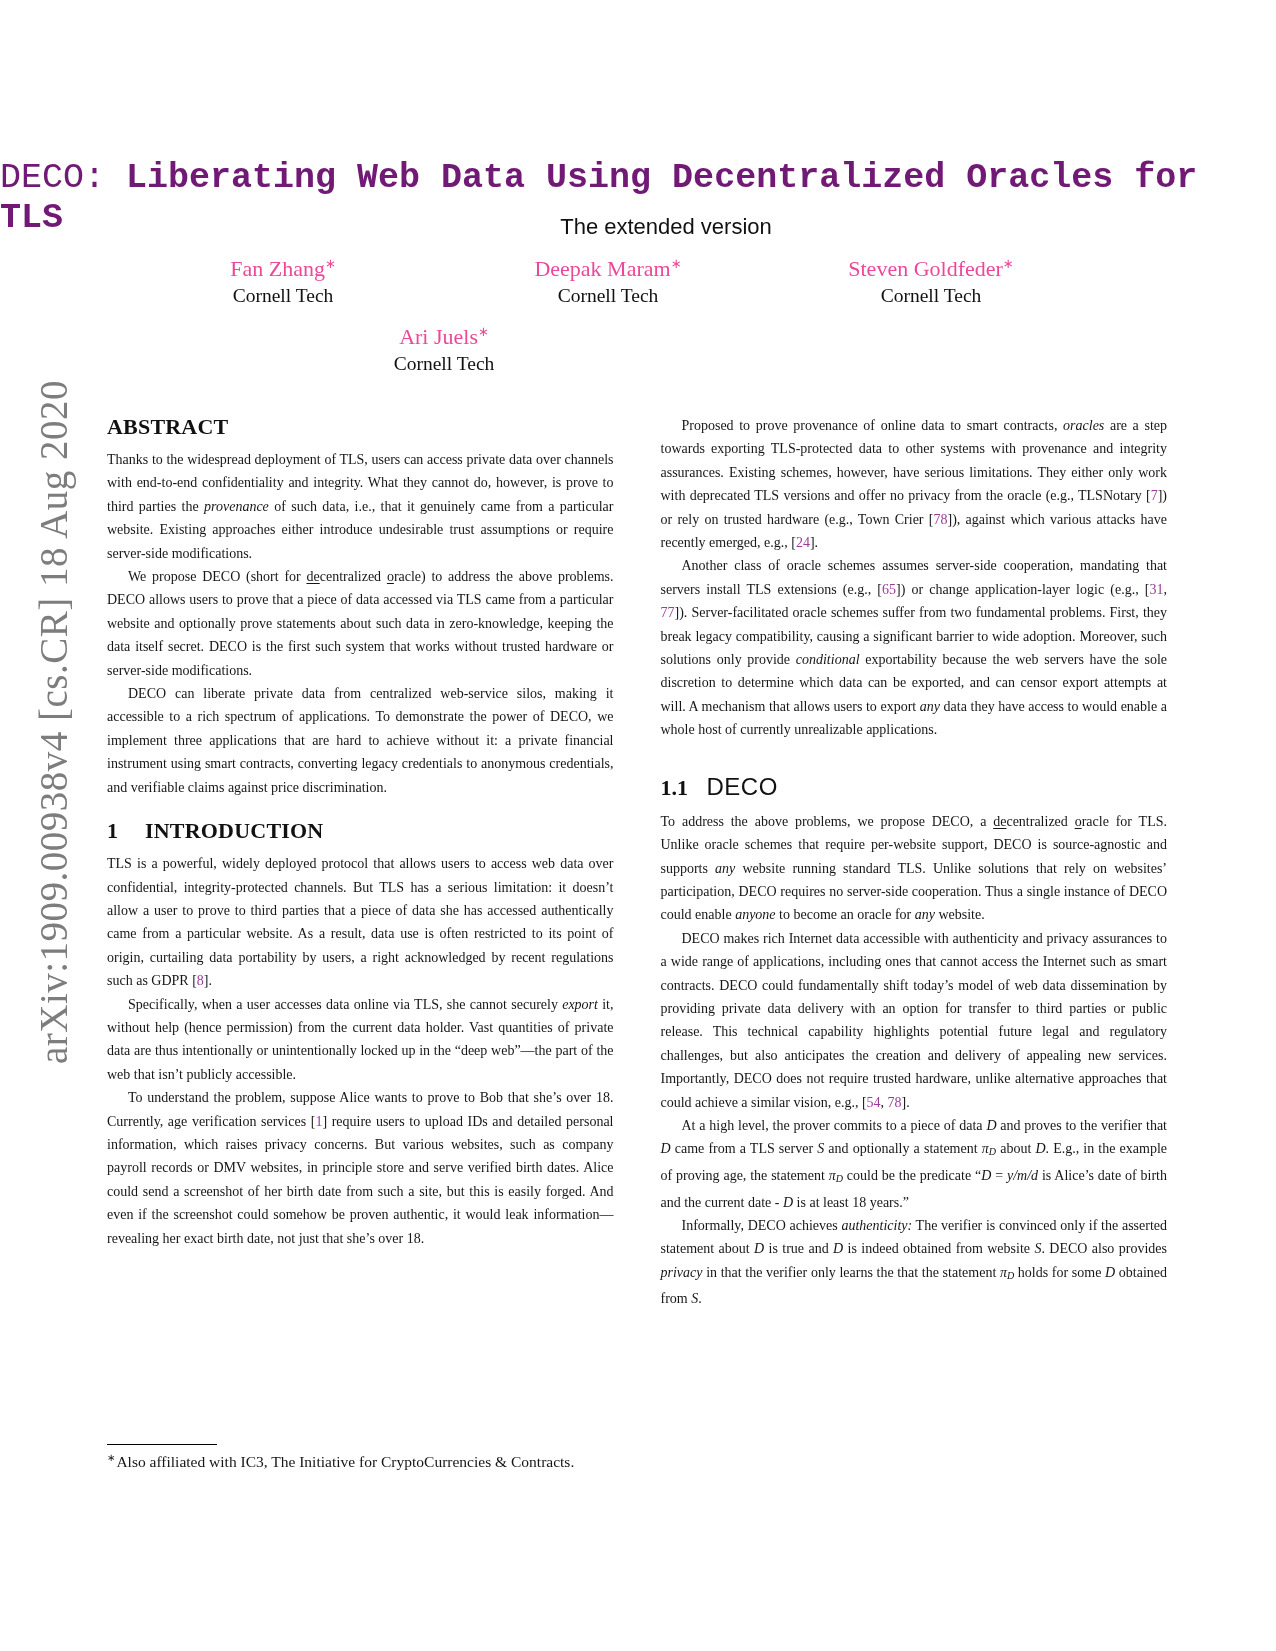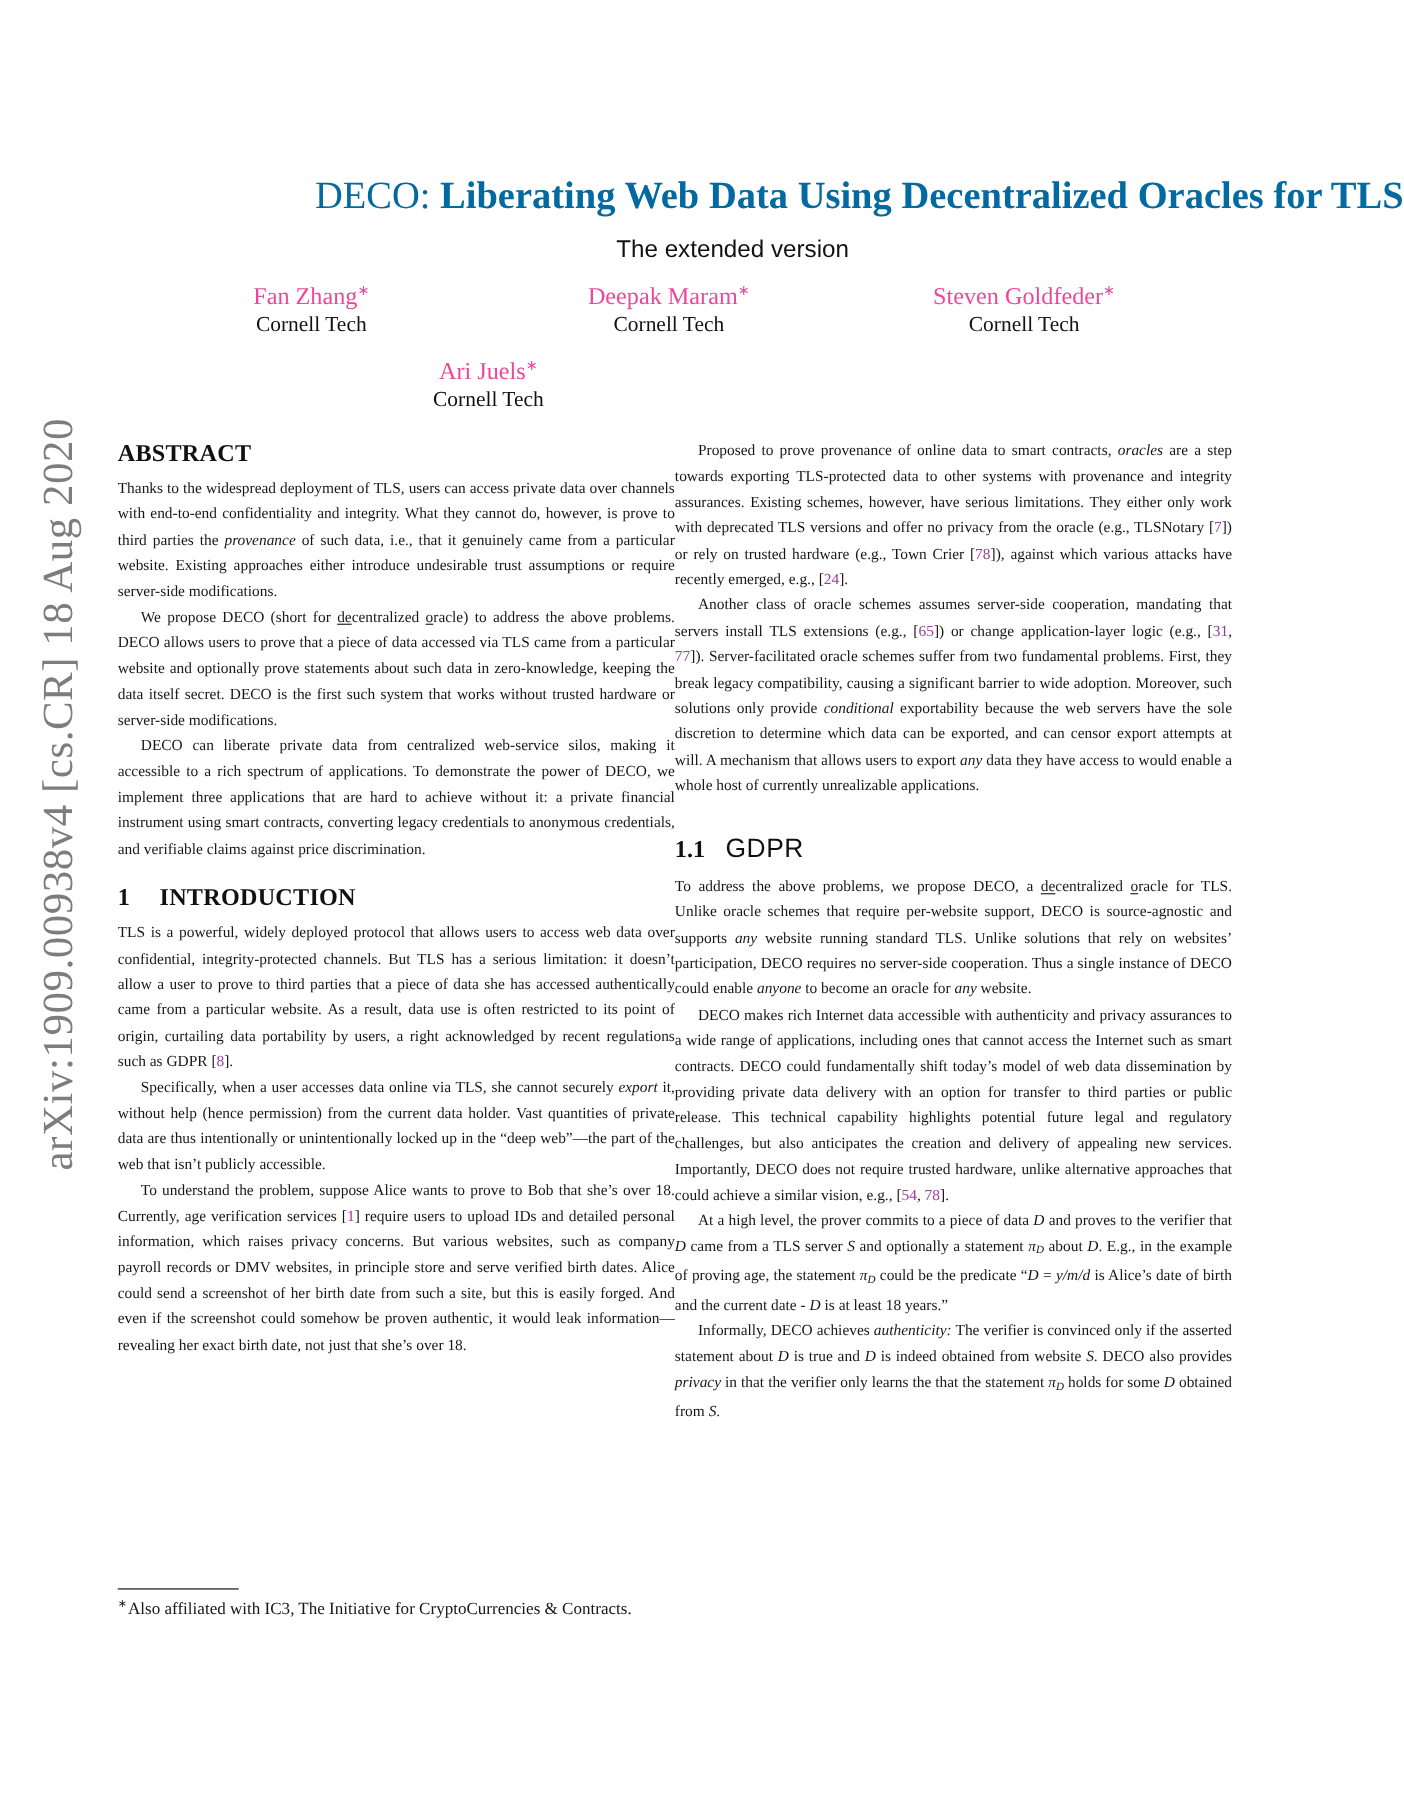--- a/index.html
+++ b/index.html
@@ -18,26 +18,26 @@
     transform:translate(-50%,-50%) rotate(-90deg);
     white-space:nowrap;
     font-family:"Liberation Serif", serif;
     font-size:39px;
     color:#7d7d7d;
     letter-spacing:0.5px;
   }
   
   .title{
     position:absolute;left:0;top:158px;width:100%;
-    text-align:right;
-    font-family:Liberation Serif, serif;
+    text-align:left;
+    font-family:Liberation Mono, monospace;
     font-size:35px;
     font-weight:normal;
     margin:0;
-    color:#0369a1;
+    color:#701a75;
   }
   .title .t-bold{font-weight:bold;}
   .subtitle{
     position:absolute;left:0;top:214px;width:100%;
     text-align:center;
     font-family:"Liberation Sans", sans-serif;
     font-size:22px;
     color:#111;
     padding-left:28px;
   }
@@ -53,22 +53,22 @@
   .author:nth-child(1){left:176px;top:0;}
   .author:nth-child(2){left:501px;top:0;}
   .author:nth-child(3){left:824px;top:0;}
   .author:nth-child(4){left:337px;top:68px;}
   .author:nth-child(5){left:660px;top:68px;}
   .author-name{font-size:22px;color:#ec4899;}
   .author-name sup{font-size:13px;}
   .author-affil{font-size:19.5px;margin-top:3px;color:#111;}
   
   .columns{
-    position:absolute;left:107px;top:399px;width:1060px;
-    display:flex;
+    position:absolute;left:107px;top:414px;width:1060px;
+    display:flex;gap:47px;
   }
   .col{width:506.5px;}
   .para{
     margin:0;
     font-size:14px;
     line-height:23.4px;
     text-align:justify;
     color:#161616;
   }
   .para.indent{text-indent:21px;}
@@ -155,21 +155,21 @@
         <p class="para indent"><span>We propose DECO (short for </span><span class="ul">de</span><span>centralized </span><span class="ul">o</span><span>racle) to address the above problems. DECO allows users to prove that a piece of data accessed via TLS came from a particular website and optionally prove statements about such data in zero-knowledge, keeping the data itself secret. DECO is the first such system that works without trusted hardware or server-side modifications.</span></p>
         <p class="para indent"><span>DECO can liberate private data from centralized web-service silos, making it accessible to a rich spectrum of applications. To demonstrate the power of DECO, we implement three applications that are hard to achieve without it: a private financial instrument using smart contracts, converting legacy credentials to anonymous credentials, and verifiable claims against price discrimination.</span></p>
         <div class="sec-heading"><span class="sec-num">1</span><span class="sec-title">INTRODUCTION</span></div>
         <p class="para"><span>TLS is a powerful, widely deployed protocol that allows users to access web data over confidential, integrity-protected channels. But TLS has a serious limitation: it doesn’t allow a user to prove to third parties that a piece of data she has accessed authentically came from a particular website. As a result, data use is often restricted to its point of origin, curtailing data portability by users, a right acknowledged by recent regulations such as GDPR [</span><span class="cite">8</span><span>].</span></p>
         <p class="para indent"><span>Specifically, when a user accesses data online via TLS, she cannot securely </span><span class="it">export</span><span> it, without help (hence permission) from the current data holder. Vast quantities of private data are thus intentionally or unintentionally locked up in the “deep web”—the part of the web that isn’t publicly accessible.</span></p>
         <p class="para indent"><span>To understand the problem, suppose Alice wants to prove to Bob that she’s over 18. Currently, age verification services [</span><span class="cite">1</span><span>] require users to upload IDs and detailed personal information, which raises privacy concerns. But various websites, such as company payroll records or DMV websites, in principle store and serve verified birth dates. Alice could send a screenshot of her birth date from such a site, but this is easily forged. And even if the screenshot could somehow be proven authentic, it would leak information—revealing her exact birth date, not just that she’s over 18.</span></p>
       </section>
     <section class="col" id="col-right">
         <p class="para indent"><span>Proposed to prove provenance of online data to smart contracts, </span><span class="it">oracles</span><span> are a step towards exporting TLS-protected data to other systems with provenance and integrity assurances. Existing schemes, however, have serious limitations. They either only work with deprecated TLS versions and offer no privacy from the oracle (e.g., TLSNotary [</span><span class="cite">7</span><span>]) or rely on trusted hardware (e.g., Town Crier [</span><span class="cite">78</span><span>]), against which various attacks have recently emerged, e.g., [</span><span class="cite">24</span><span>].</span></p>
         <p class="para indent"><span>Another class of oracle schemes assumes server-side cooperation, mandating that servers install TLS extensions (e.g., [</span><span class="cite">65</span><span>]) or change application-layer logic (e.g., [</span><span class="cite">31</span><span>, </span><span class="cite">77</span><span>]). Server-facilitated oracle schemes suffer from two fundamental problems. First, they break legacy compatibility, causing a significant barrier to wide adoption. Moreover, such solutions only provide </span><span class="it">conditional</span><span> exportability because the web servers have the sole discretion to determine which data can be exported, and can censor export attempts at will. A mechanism that allows users to export </span><span class="it">any</span><span> data they have access to would enable a whole host of currently unrealizable applications.</span></p>
-        <div class="subsec-heading"><span class="sec-num">1.1</span><span class="sec-title">GDPR</span></div>
+        <div class="subsec-heading"><span class="sec-num">1.1</span><span class="sec-title">DECO</span></div>
         <p class="para"><span>To address the above problems, we propose DECO, a </span><span class="ul">de</span><span>centralized </span><span class="ul">o</span><span>racle for TLS. Unlike oracle schemes that require per-website support, DECO is source-agnostic and supports </span><span class="it">any</span><span> website running standard TLS. Unlike solutions that rely on websites’ participation, DECO requires no server-side cooperation. Thus a single instance of DECO could enable </span><span class="it">anyone</span><span> to become an oracle for </span><span class="it">any</span><span> website.</span></p>
         <p class="para indent"><span>DECO makes rich Internet data accessible with authenticity and privacy assurances to a wide range of applications, including ones that cannot access the Internet such as smart contracts. DECO could fundamentally shift today’s model of web data dissemination by providing private data delivery with an option for transfer to third parties or public release. This technical capability highlights potential future legal and regulatory challenges, but also anticipates the creation and delivery of appealing new services. Importantly, DECO does not require trusted hardware, unlike alternative approaches that could achieve a similar vision, e.g., [</span><span class="cite">54</span><span>, </span><span class="cite">78</span><span>].</span></p>
         <p class="para indent"><span>At a high level, the prover commits to a piece of data </span><span class="math">D</span><span> and proves to the verifier that </span><span class="math">D</span><span> came from a TLS server </span><span class="math">S</span><span> and optionally a statement </span><span class="math">π</span><span class="math msub">D</span><span> about </span><span class="math">D</span><span>. E.g., in the example of proving age, the statement </span><span class="math">π</span><span class="math msub">D</span><span> could be the predicate “</span><span class="math">D</span><span> = </span><span class="math">y/m/d</span><span> is Alice’s date of birth and the current date - </span><span class="math">D</span><span> is at least 18 years.”</span></p>
         <p class="para indent"><span>Informally, DECO achieves </span><span class="it">authenticity:</span><span> The verifier is convinced only if the asserted statement about </span><span class="math">D</span><span> is true and </span><span class="math">D</span><span> is indeed obtained from website </span><span class="math">S</span><span>. DECO also provides </span><span class="it">privacy</span><span> in that the verifier only learns the that the statement </span><span class="math">π</span><span class="math msub">D</span><span> holds for some </span><span class="math">D</span><span> obtained from </span><span class="math">S</span><span>.</span></p>
       </section>
   </main>
 
   <div class="footnote">
     <div class="footnote-rule"></div>
     <div class="footnote-text"><span class="fn-mark">∗</span><span>Also affiliated with IC3, The Initiative for CryptoCurrencies &amp; Contracts.</span></div>

